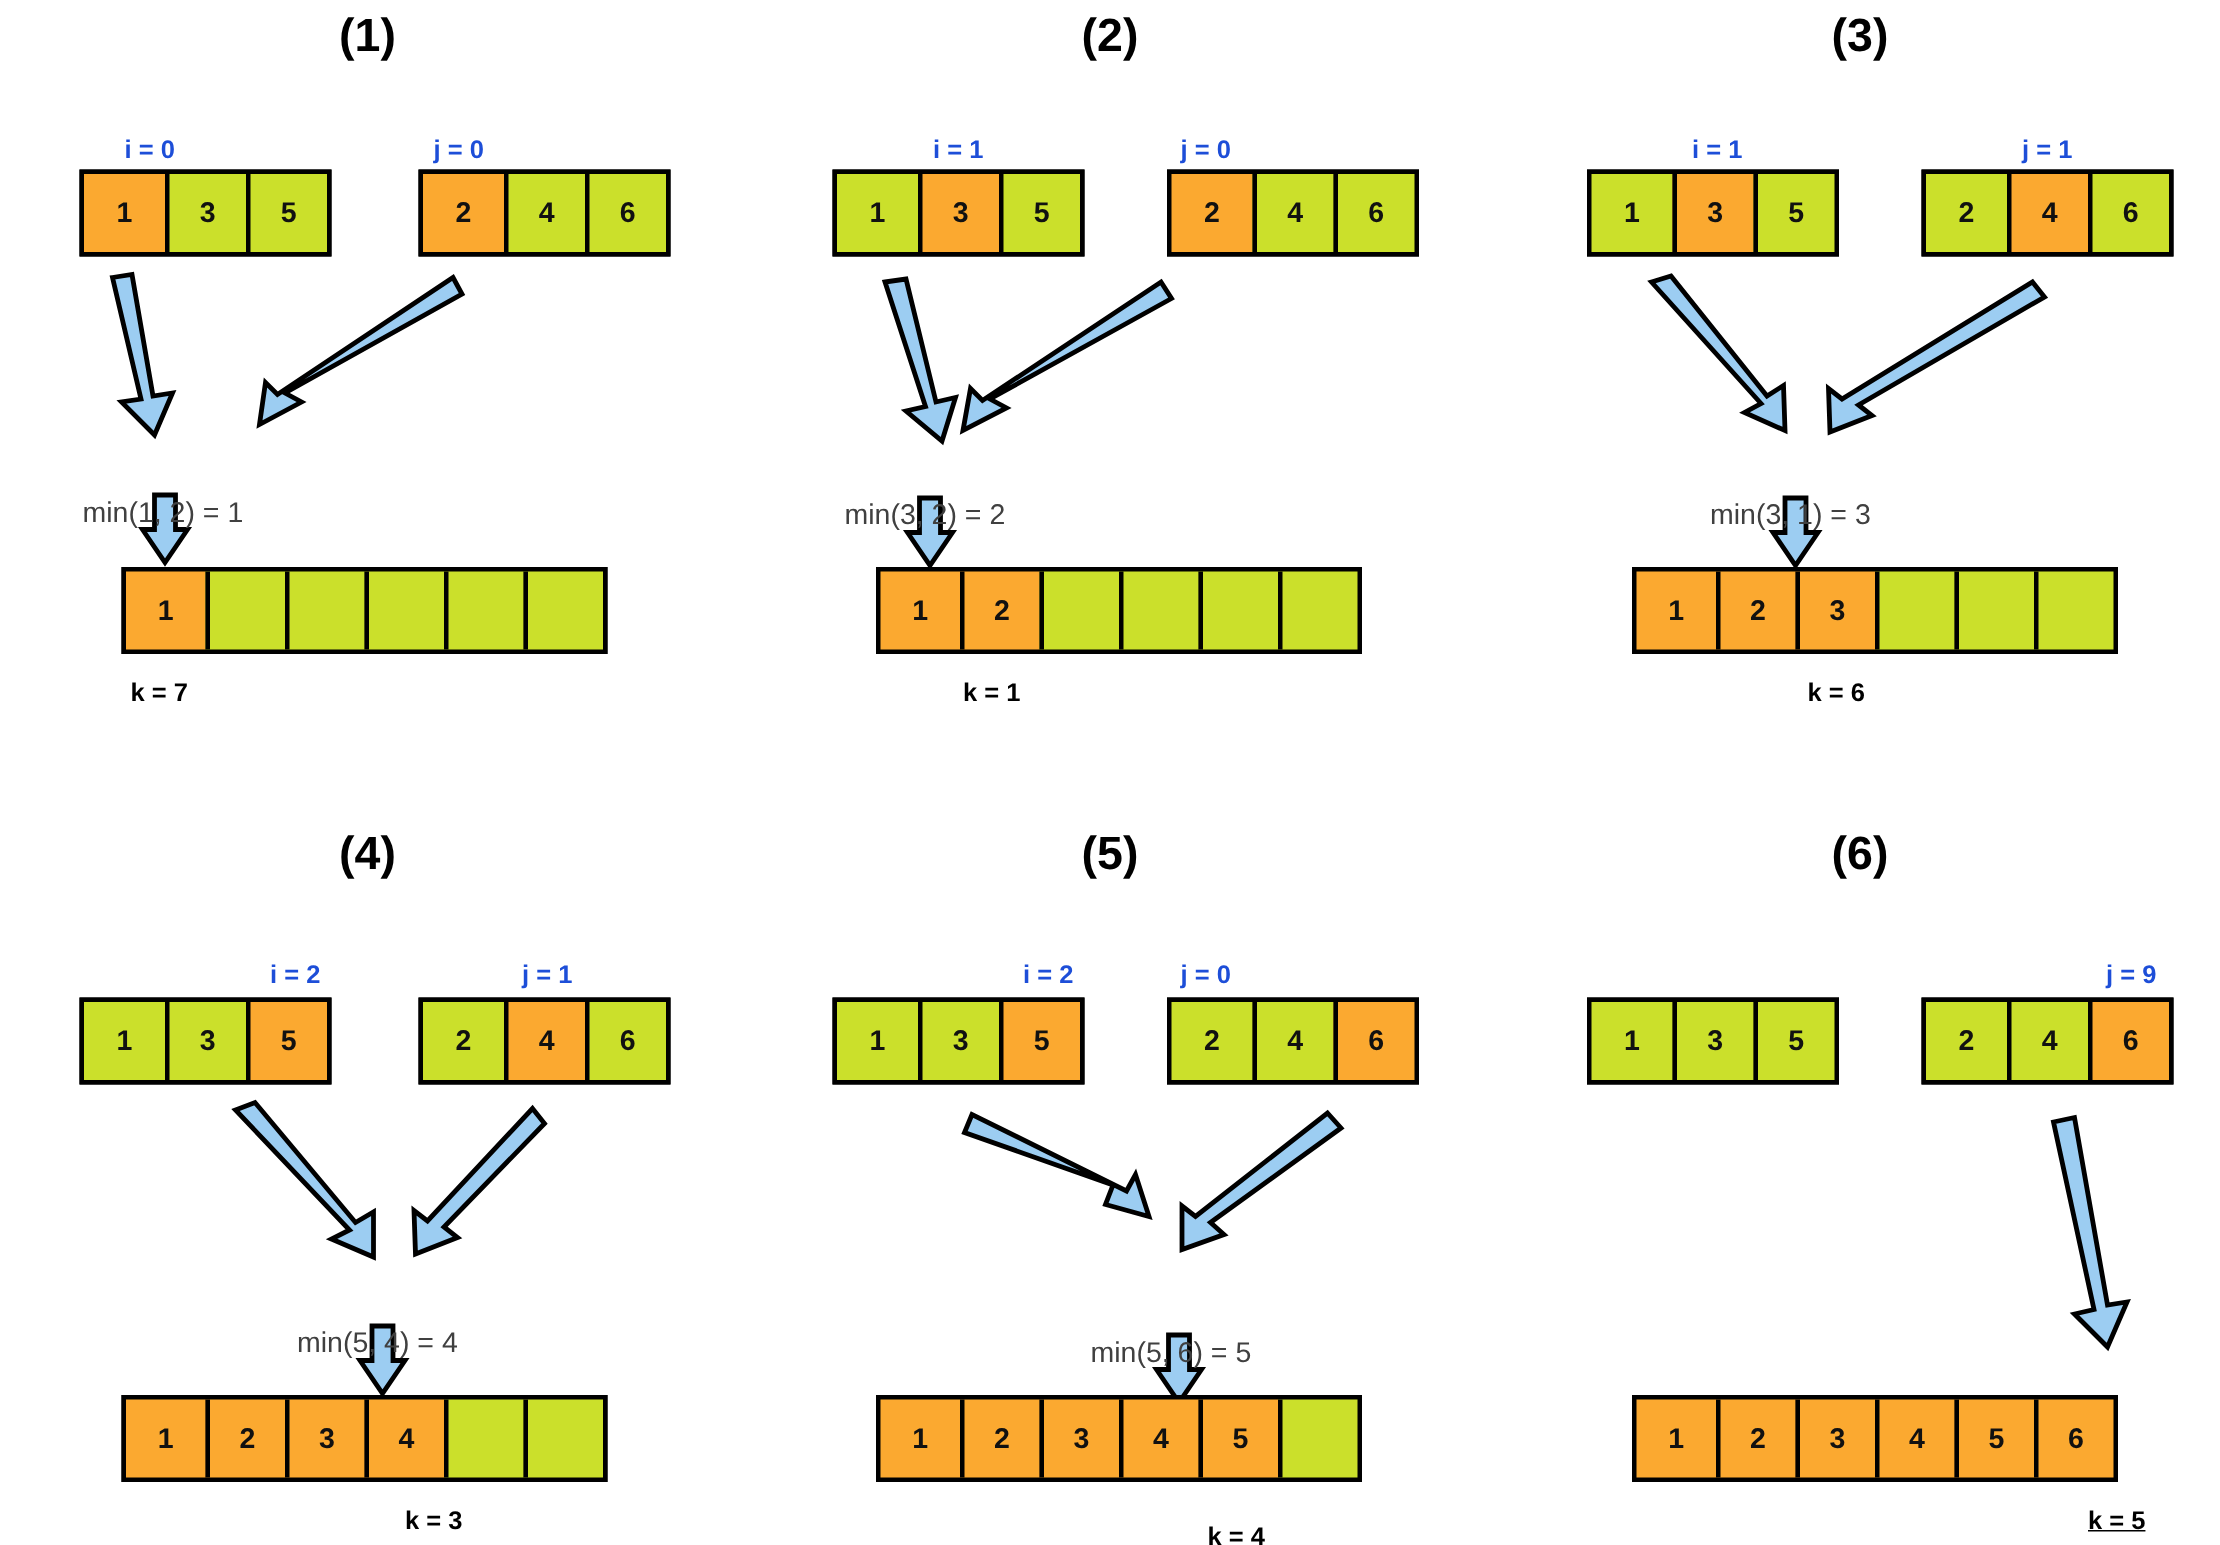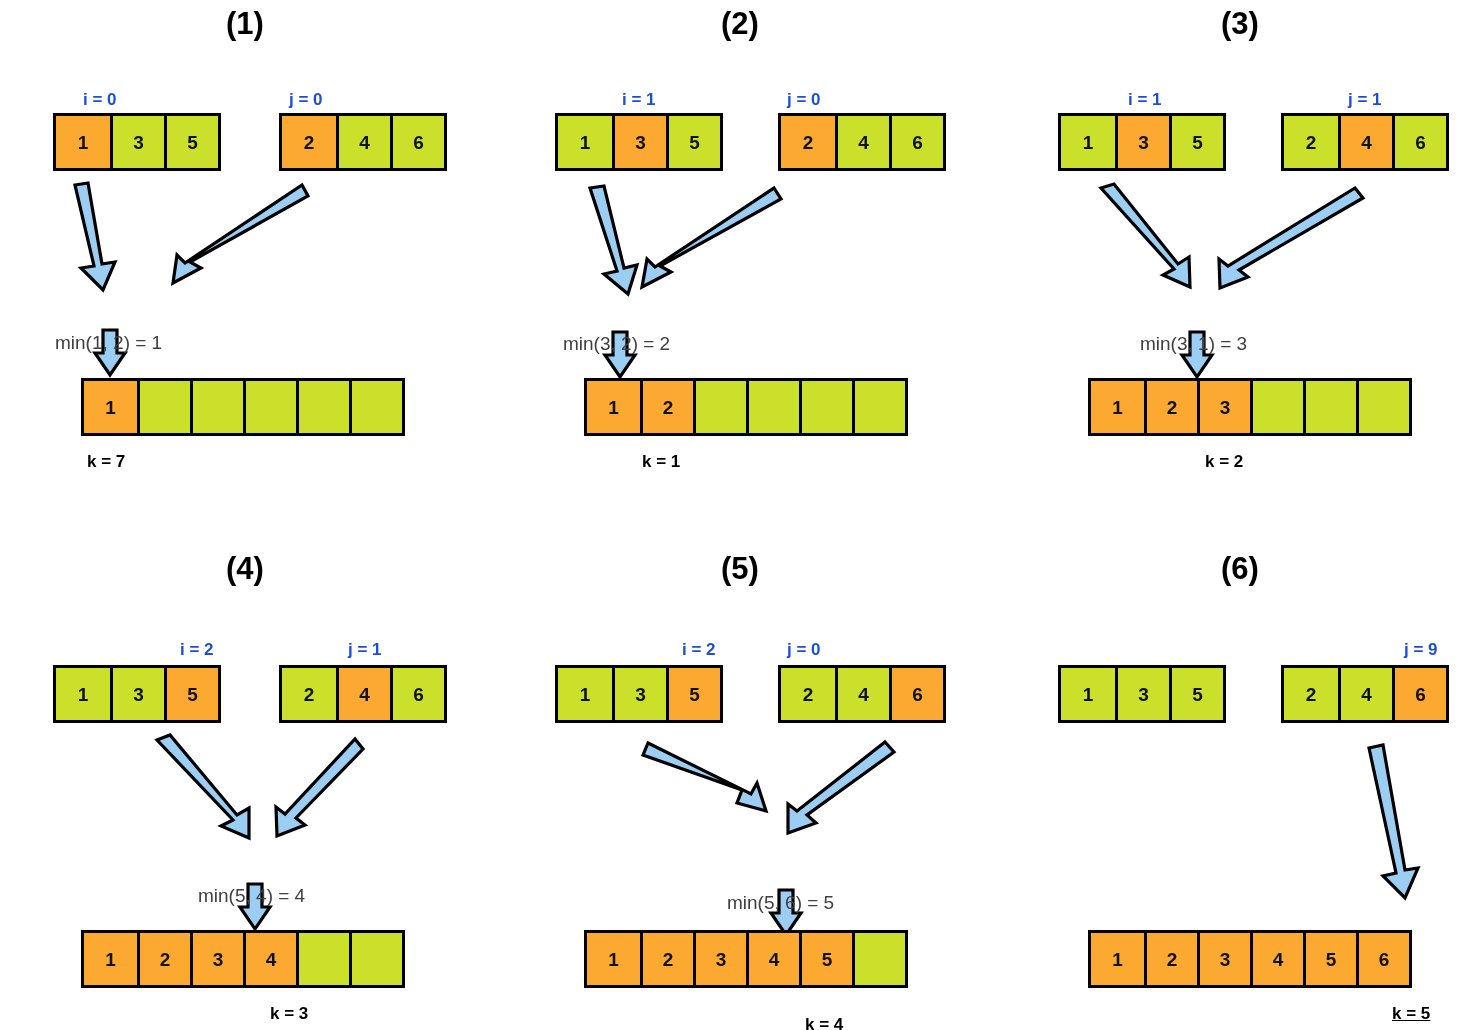--- a/index.html
+++ b/index.html
@@ -202,21 +202,21 @@
     <div class="min-label" style="left:140px; top:301px;">min(3, 1) = 3</div>
 
     <div class="arr out" style="left:88px; top:378px;">
       <div class="cell orange">1</div>
       <div class="cell orange">2</div>
       <div class="cell orange">3</div>
       <div class="cell green"></div>
       <div class="cell green"></div>
       <div class="cell green"></div>
     </div>
-    <div class="k-label" style="left:205px; top:452px;">k = 2</div>
+    <div class="k-label" style="left:205px; top:452px;">k = 6</div>
   </div>
 
   <div class="panel" style="left:5px; top:545px;">
     <div class="panel-title">(4)</div>
 
     <div class="idx-label" style="left:175px; top:95px;">i = 2</div>
     <div class="arr" style="left:48px; top:120px;">
       <div class="cell green">1</div>
       <div class="cell green">3</div>
       <div class="cell orange">5</div>

